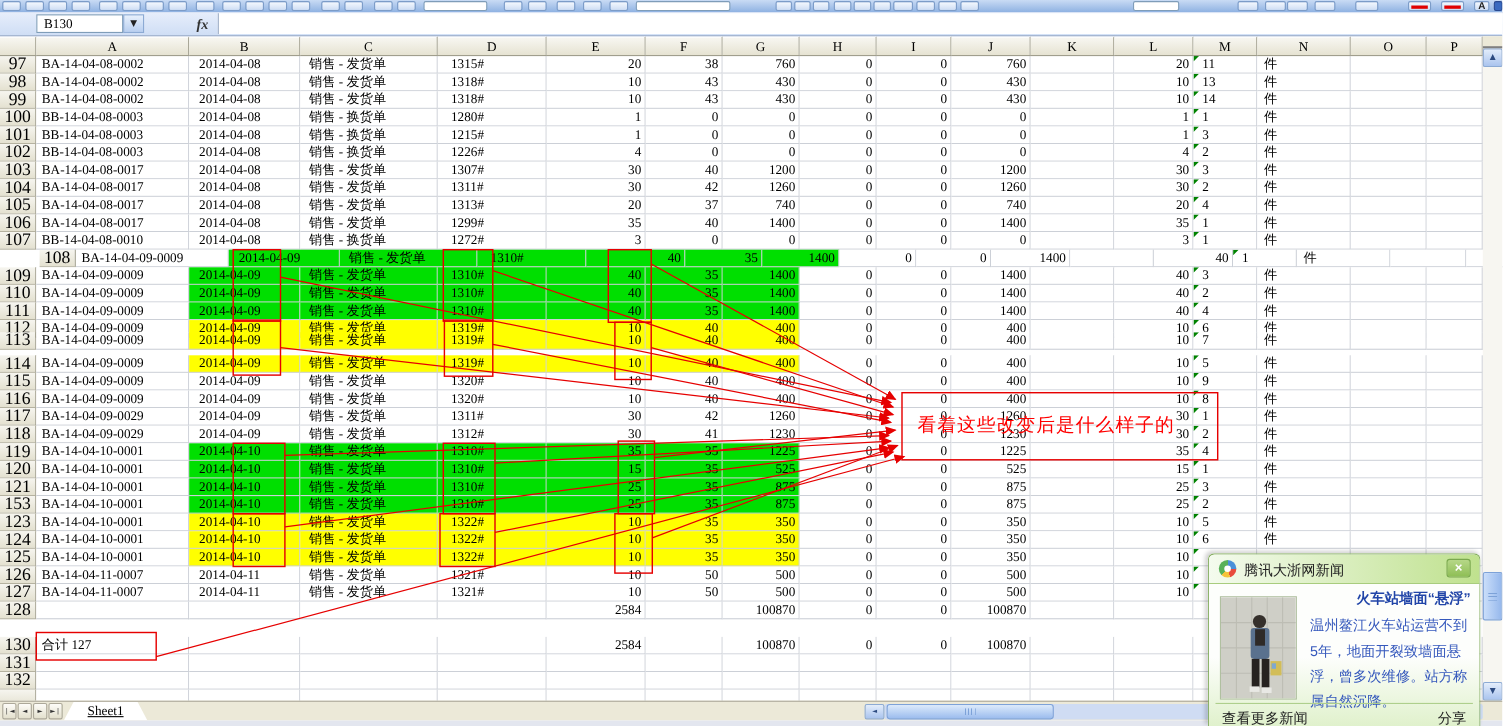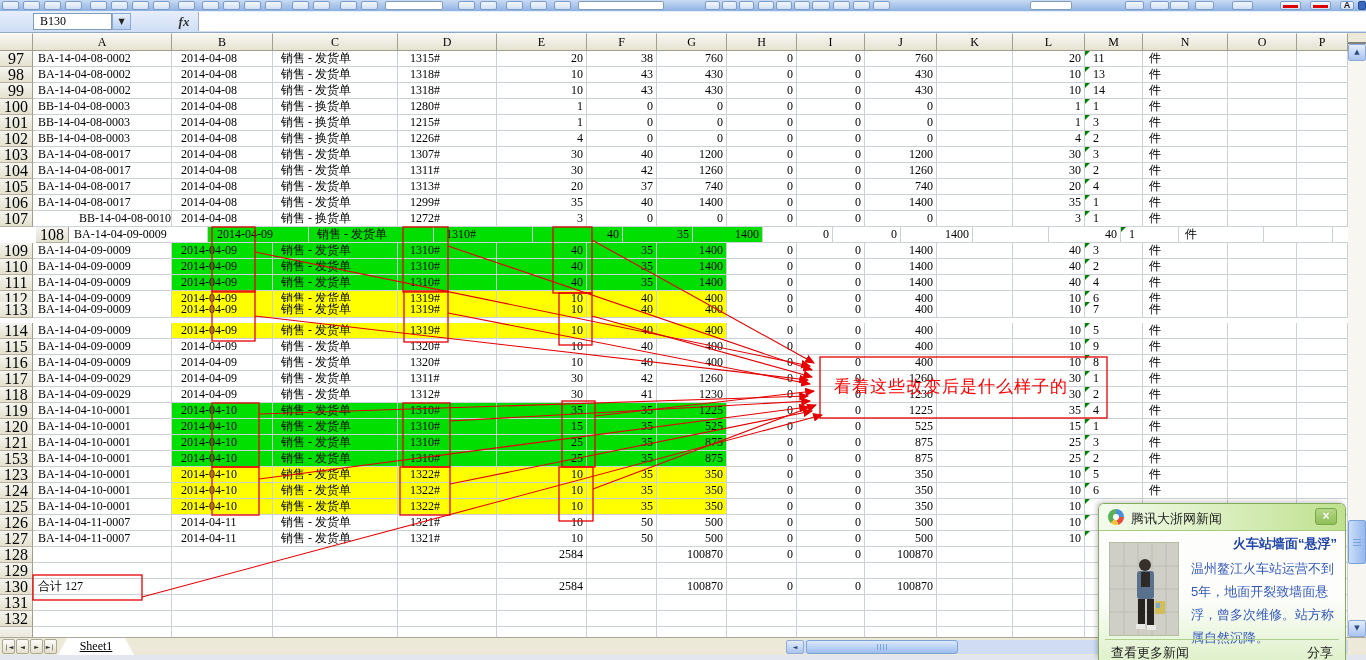--- a/index.html
+++ b/index.html
@@ -360,21 +360,21 @@
         <div class="cell" style="left: 865px; width: 72px; text-align: right; padding-right: 3px;">1400</div>
         <div class="cell" style="left: 937px; width: 76px; text-align: right; padding-right: 3px;"></div>
         <div class="cell" style="left: 1013px; width: 72px; text-align: right; padding-right: 3px;">35</div>
         <div class="cell tri" style="left: 1085px; width: 58px; text-align: left; padding-left: 8px;">1</div>
         <div class="cell" style="left: 1143px; width: 85px; text-align: left; padding-left: 6px;">件</div>
         <div class="cell" style="left: 1228px; width: 69px; text-align: left; padding-left: 4px;"></div>
         <div class="cell" style="left: 1297px; width: 51px; text-align: left; padding-left: 4px;"></div>
       </div>
       <div class="grow" style="top: 160px;">
         <div class="rh">107</div>
-        <div class="cell" style="left: 33px; width: 139px; text-align: right; padding-left: 5px;">BB-14-04-08-0010</div>
+        <div class="cell" style="left: 33px; width: 139px; text-align: left; padding-left: 5px;">BB-14-04-08-0010</div>
         <div class="cell" style="left: 172px; width: 101px; text-align: left; padding-left: 9px;">2014-04-08</div>
         <div class="cell" style="left: 273px; width: 125px; text-align: left; padding-left: 8px;">销售 - 换货单</div>
         <div class="cell" style="left: 398px; width: 99px; text-align: left; padding-left: 12px;">1272#</div>
         <div class="cell" style="left: 497px; width: 90px; text-align: right; padding-right: 3px;">3</div>
         <div class="cell" style="left: 587px; width: 70px; text-align: right; padding-right: 3px;">0</div>
         <div class="cell" style="left: 657px; width: 70px; text-align: right; padding-right: 3px;">0</div>
         <div class="cell" style="left: 727px; width: 70px; text-align: right; padding-right: 3px;">0</div>
         <div class="cell" style="left: 797px; width: 68px; text-align: right; padding-right: 3px;">0</div>
         <div class="cell" style="left: 865px; width: 72px; text-align: right; padding-right: 3px;">0</div>
         <div class="cell" style="left: 937px; width: 76px; text-align: right; padding-right: 3px;"></div>
@@ -769,39 +769,20 @@
         <div class="cell" style="left: 33px; width: 139px; text-align: left; padding-left: 5px;"></div>
         <div class="cell" style="left: 172px; width: 101px; text-align: left; padding-left: 9px;"></div>
         <div class="cell" style="left: 273px; width: 125px; text-align: left; padding-left: 8px;"></div>
         <div class="cell" style="left: 398px; width: 99px; text-align: left; padding-left: 12px;"></div>
         <div class="cell" style="left: 497px; width: 90px; text-align: right; padding-right: 3px;">2584</div>
         <div class="cell" style="left: 587px; width: 70px; text-align: right; padding-right: 3px;"></div>
         <div class="cell" style="left: 657px; width: 70px; text-align: right; padding-right: 3px;">100870</div>
         <div class="cell" style="left: 727px; width: 70px; text-align: right; padding-right: 3px;">0</div>
         <div class="cell" style="left: 797px; width: 68px; text-align: right; padding-right: 3px;">0</div>
         <div class="cell" style="left: 865px; width: 72px; text-align: right; padding-right: 3px;">100870</div>
-        <div class="cell" style="left: 937px; width: 76px; text-align: right; padding-right: 3px;"></div>
-        <div class="cell" style="left: 1013px; width: 72px; text-align: right; padding-right: 3px;"></div>
-        <div class="cell" style="left: 1085px; width: 58px; text-align: left; padding-left: 8px;"></div>
-        <div class="cell" style="left: 1143px; width: 85px; text-align: left; padding-left: 6px;"></div>
-        <div class="cell" style="left: 1228px; width: 69px; text-align: left; padding-left: 4px;"></div>
-        <div class="cell" style="left: 1297px; width: 51px; text-align: left; padding-left: 4px;"></div>
-      </div>
-      <div class="grow" style="top: 512px;">
-        <div class="rh">129</div>
-        <div class="cell" style="left: 33px; width: 139px; text-align: left; padding-left: 5px;"></div>
-        <div class="cell" style="left: 172px; width: 101px; text-align: left; padding-left: 9px;"></div>
-        <div class="cell" style="left: 273px; width: 125px; text-align: left; padding-left: 8px;"></div>
-        <div class="cell" style="left: 398px; width: 99px; text-align: left; padding-left: 12px;"></div>
-        <div class="cell" style="left: 497px; width: 90px; text-align: right; padding-right: 3px;"></div>
-        <div class="cell" style="left: 587px; width: 70px; text-align: right; padding-right: 3px;"></div>
-        <div class="cell" style="left: 657px; width: 70px; text-align: right; padding-right: 3px;"></div>
-        <div class="cell" style="left: 727px; width: 70px; text-align: right; padding-right: 3px;"></div>
-        <div class="cell" style="left: 797px; width: 68px; text-align: right; padding-right: 3px;"></div>
-        <div class="cell" style="left: 865px; width: 72px; text-align: right; padding-right: 3px;"></div>
         <div class="cell" style="left: 937px; width: 76px; text-align: right; padding-right: 3px;"></div>
         <div class="cell" style="left: 1013px; width: 72px; text-align: right; padding-right: 3px;"></div>
         <div class="cell" style="left: 1085px; width: 58px; text-align: left; padding-left: 8px;"></div>
         <div class="cell" style="left: 1143px; width: 85px; text-align: left; padding-left: 6px;"></div>
         <div class="cell" style="left: 1228px; width: 69px; text-align: left; padding-left: 4px;"></div>
         <div class="cell" style="left: 1297px; width: 51px; text-align: left; padding-left: 4px;"></div>
       </div>
       <div class="grow" style="top: 528px;">
         <div class="rh">130</div>
         <div class="cell" style="left: 33px; width: 139px; text-align: left; padding-left: 5px;">合计 127</div>

